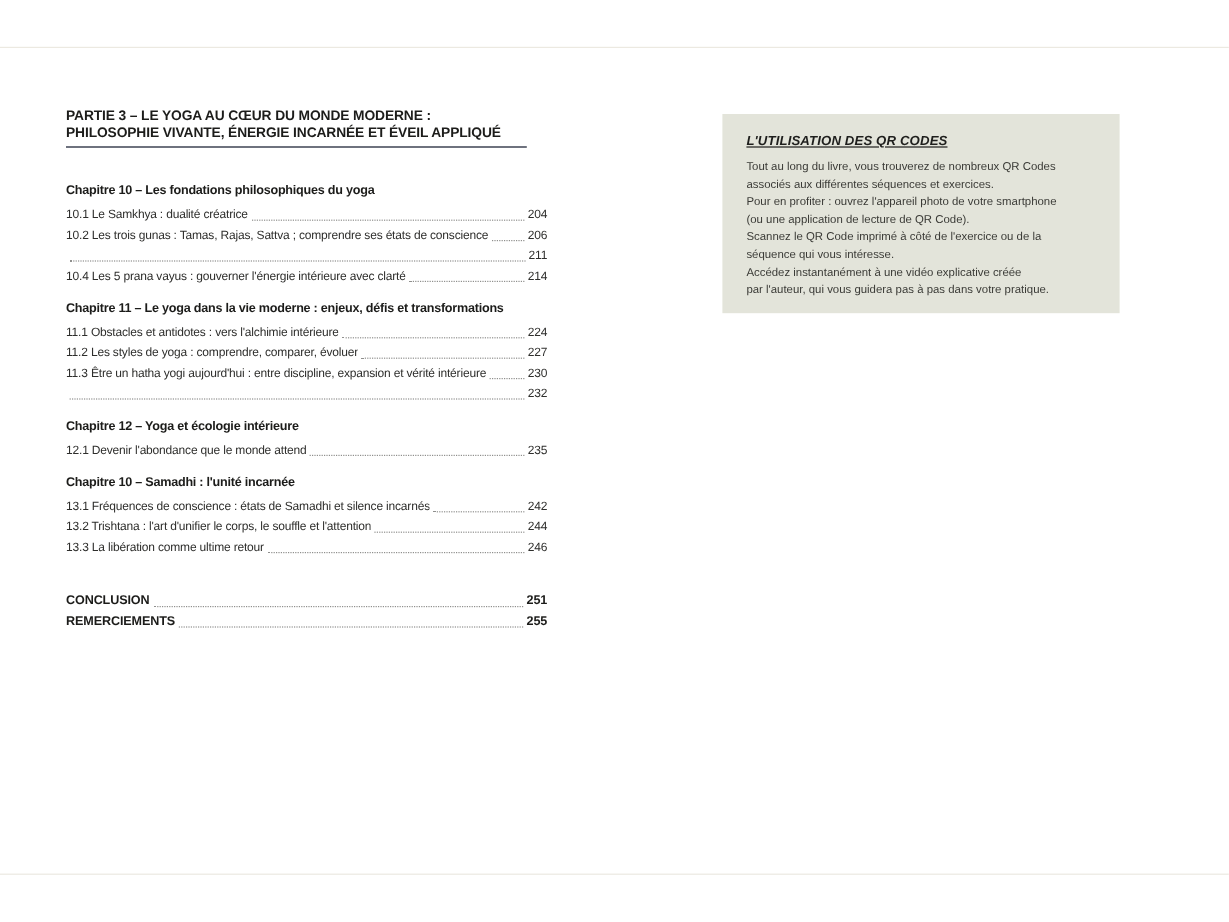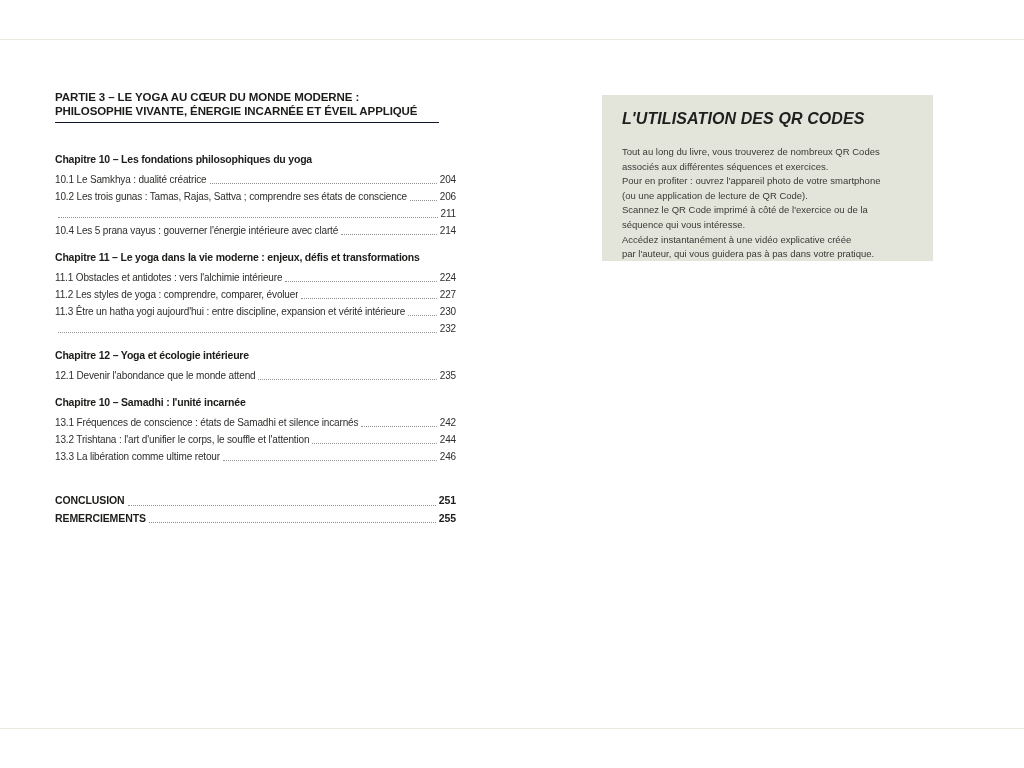--- a/index.html
+++ b/index.html
@@ -55,25 +55,25 @@
   }
 
   
   .qr-panel {
     position: absolute; left: 602px; top: 95px;
     width: 331px; height: 166px;
     background: #e3e4da;
     padding: 17px 20px 0 20px;
   }
   .qr-title {
-    font-size: 16px; font-weight: 700; font-style: italic;
-    letter-spacing: 0.1px; color: #1f1f1d; line-height: 13px;
+    font-size: 11px; font-weight: 700; font-style: italic;
+    letter-spacing: 0.1px; color: #1f1f1d; line-height: 13px; text-decoration: underline;
   }
   .qr-body {
-    margin-top: 20px;
+    margin-top: 8px;
     font-size: 9.5px; line-height: 14.6px; color: #3a3a36;
     white-space: pre-line;
   }
 </style>
 </head>
 <body>
 
 <div class="page-rule top"></div>
 <div class="page-rule bottom"></div>
 

